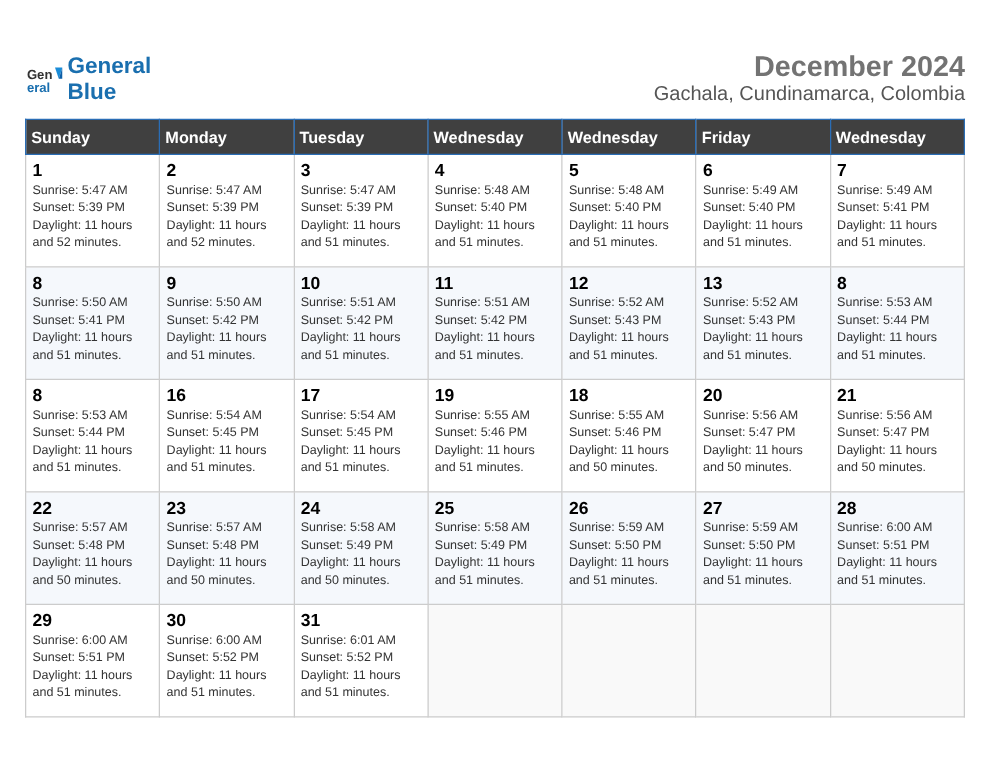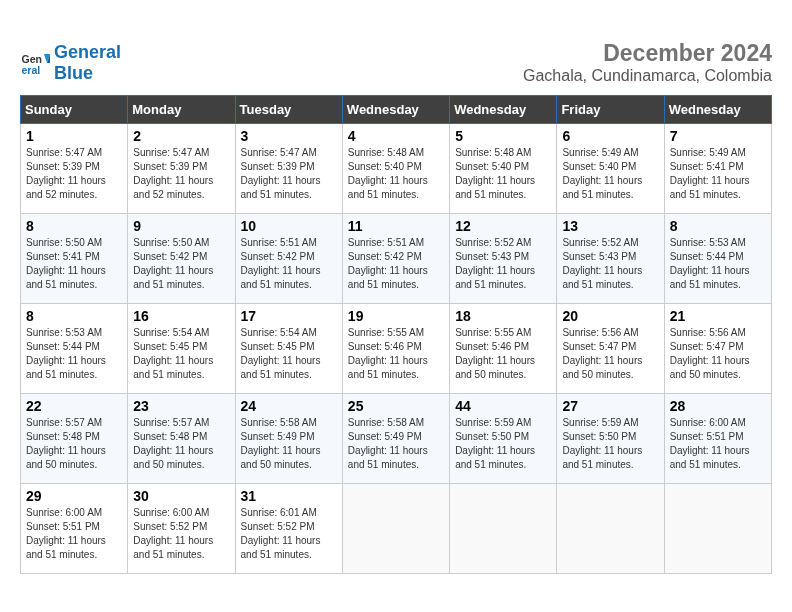--- a/index.html
+++ b/index.html
@@ -230,21 +230,21 @@
         </td>
         <td>
           <span class="day-num">24</span>
           <div class="day-info">Sunrise: 5:58 AM<br>Sunset: 5:49 PM<br>Daylight: 11 hours<br>and 50 minutes.</div>
         </td>
         <td>
           <span class="day-num">25</span>
           <div class="day-info">Sunrise: 5:58 AM<br>Sunset: 5:49 PM<br>Daylight: 11 hours<br>and 51 minutes.</div>
         </td>
         <td>
-          <span class="day-num">44</span>
+          <span class="day-num">26</span>
           <div class="day-info">Sunrise: 5:59 AM<br>Sunset: 5:50 PM<br>Daylight: 11 hours<br>and 51 minutes.</div>
         </td>
         <td>
           <span class="day-num">27</span>
           <div class="day-info">Sunrise: 5:59 AM<br>Sunset: 5:50 PM<br>Daylight: 11 hours<br>and 51 minutes.</div>
         </td>
         <td>
           <span class="day-num">28</span>
           <div class="day-info">Sunrise: 6:00 AM<br>Sunset: 5:51 PM<br>Daylight: 11 hours<br>and 51 minutes.</div>
         </td>

